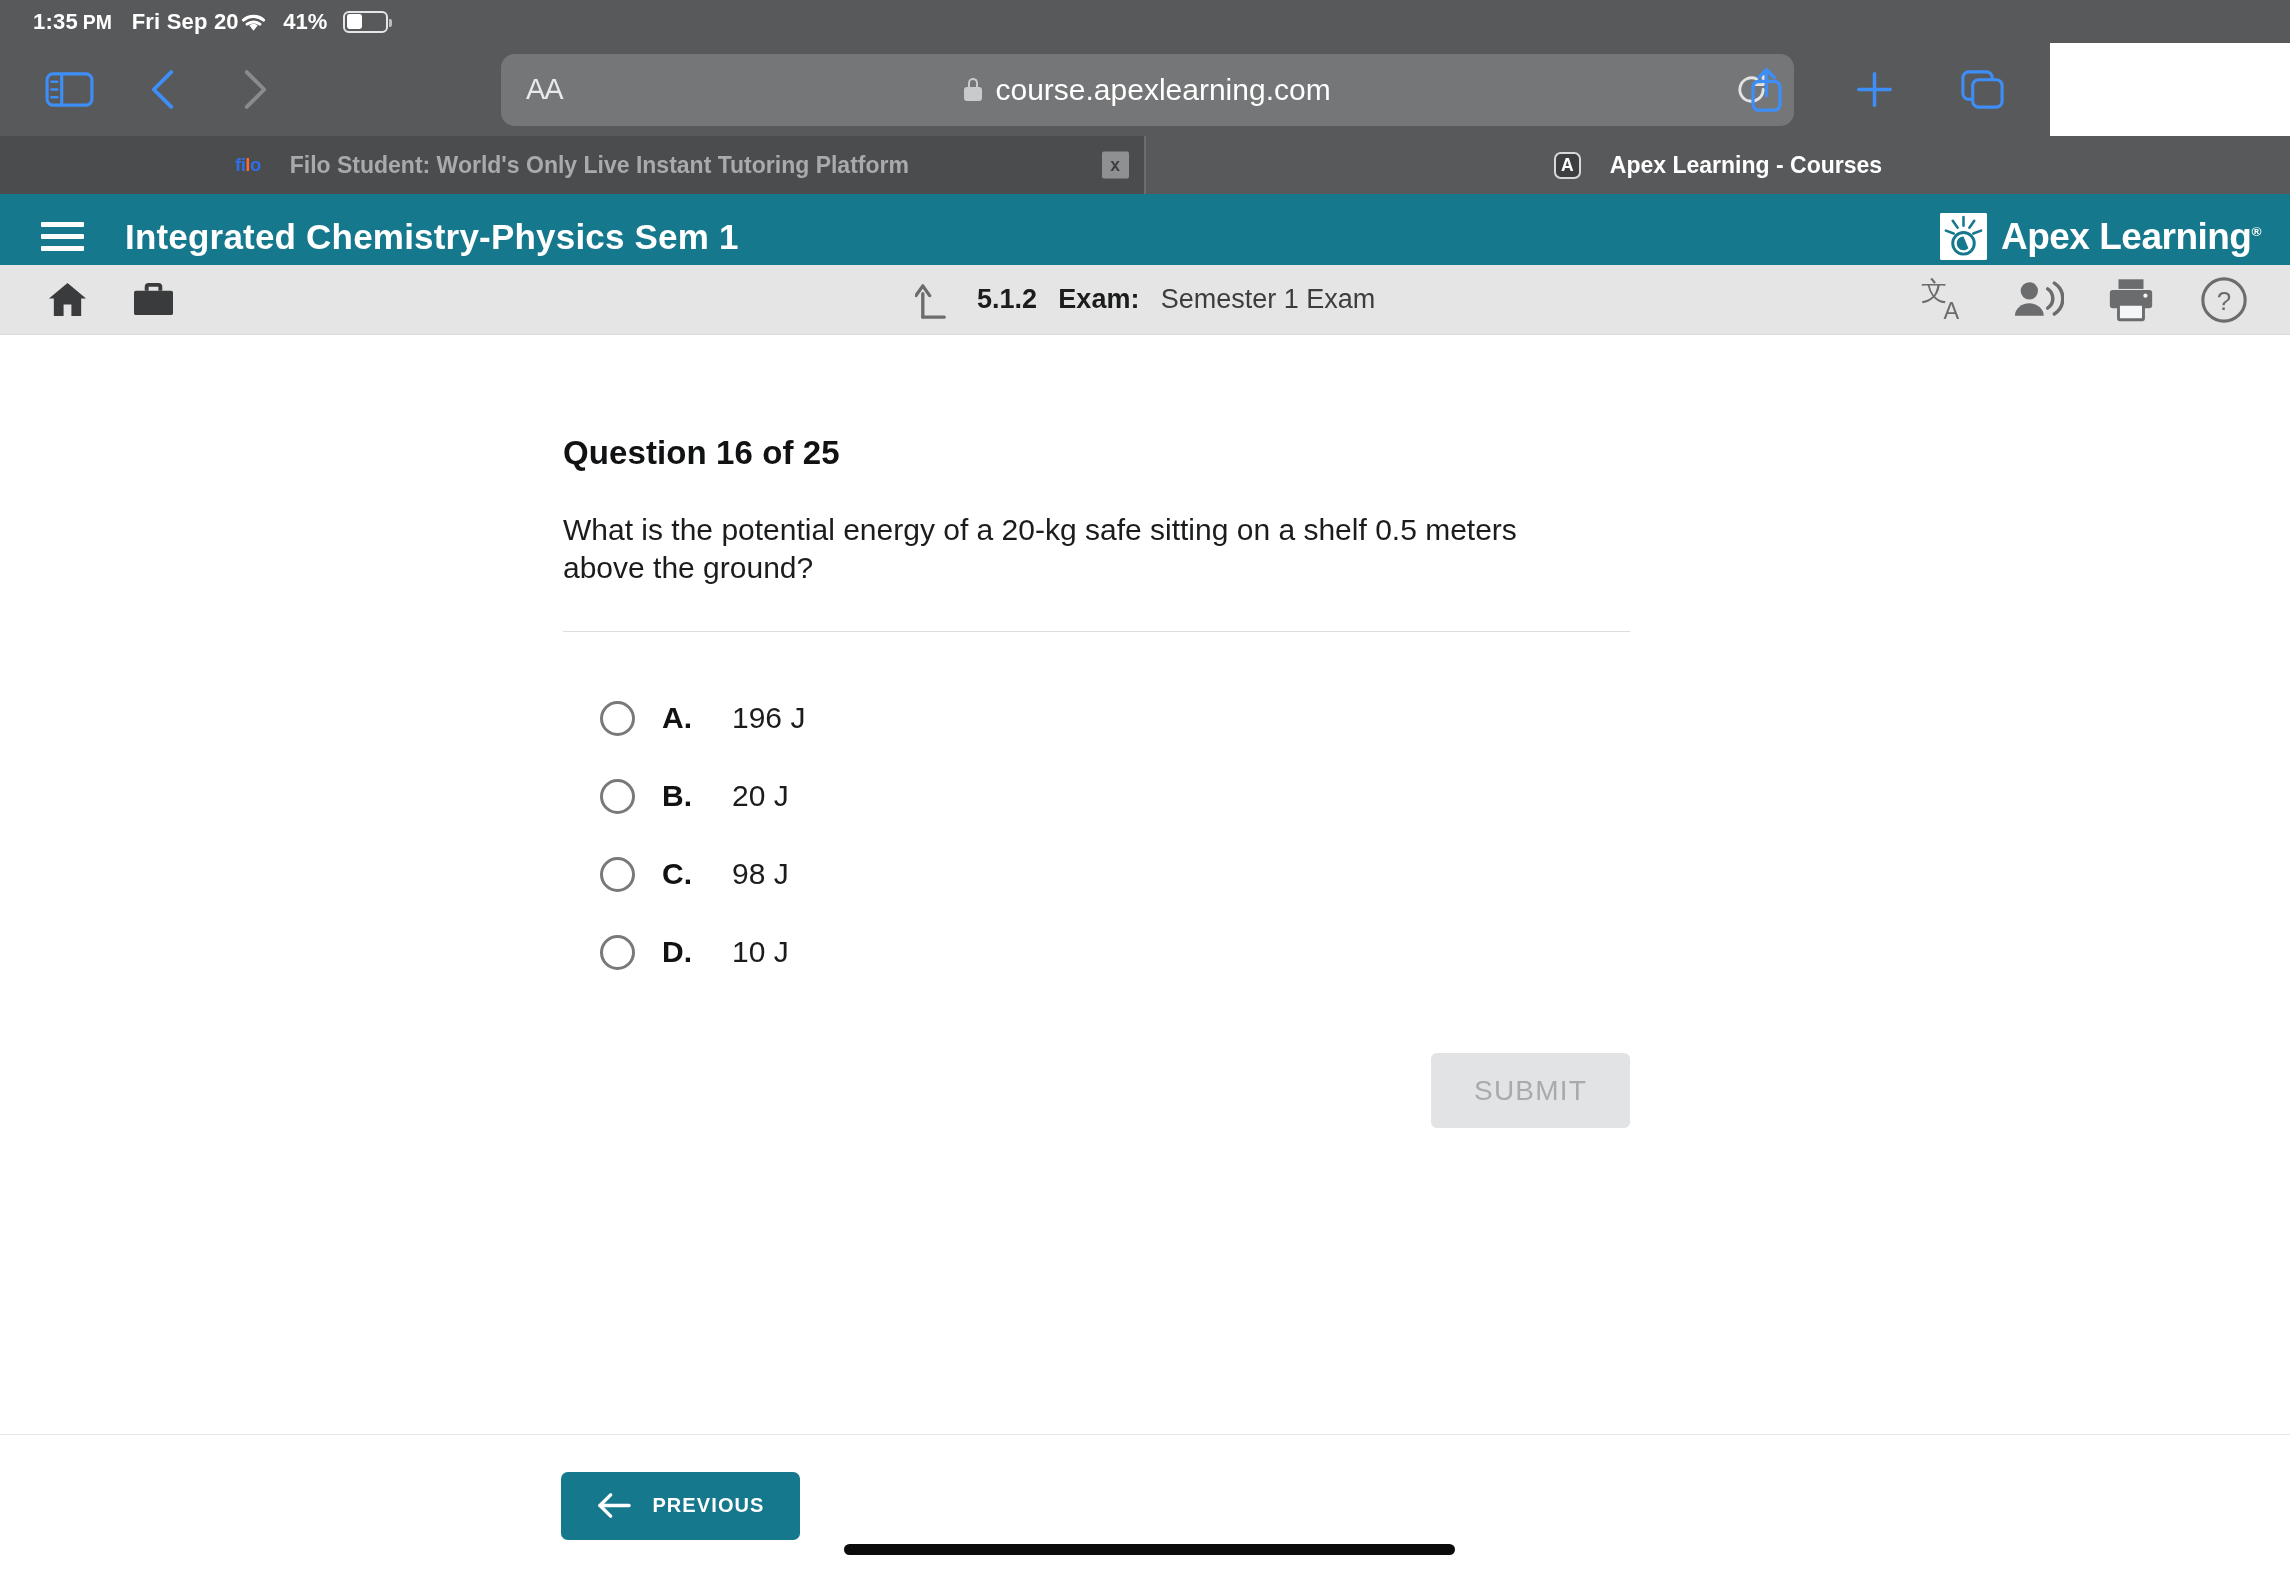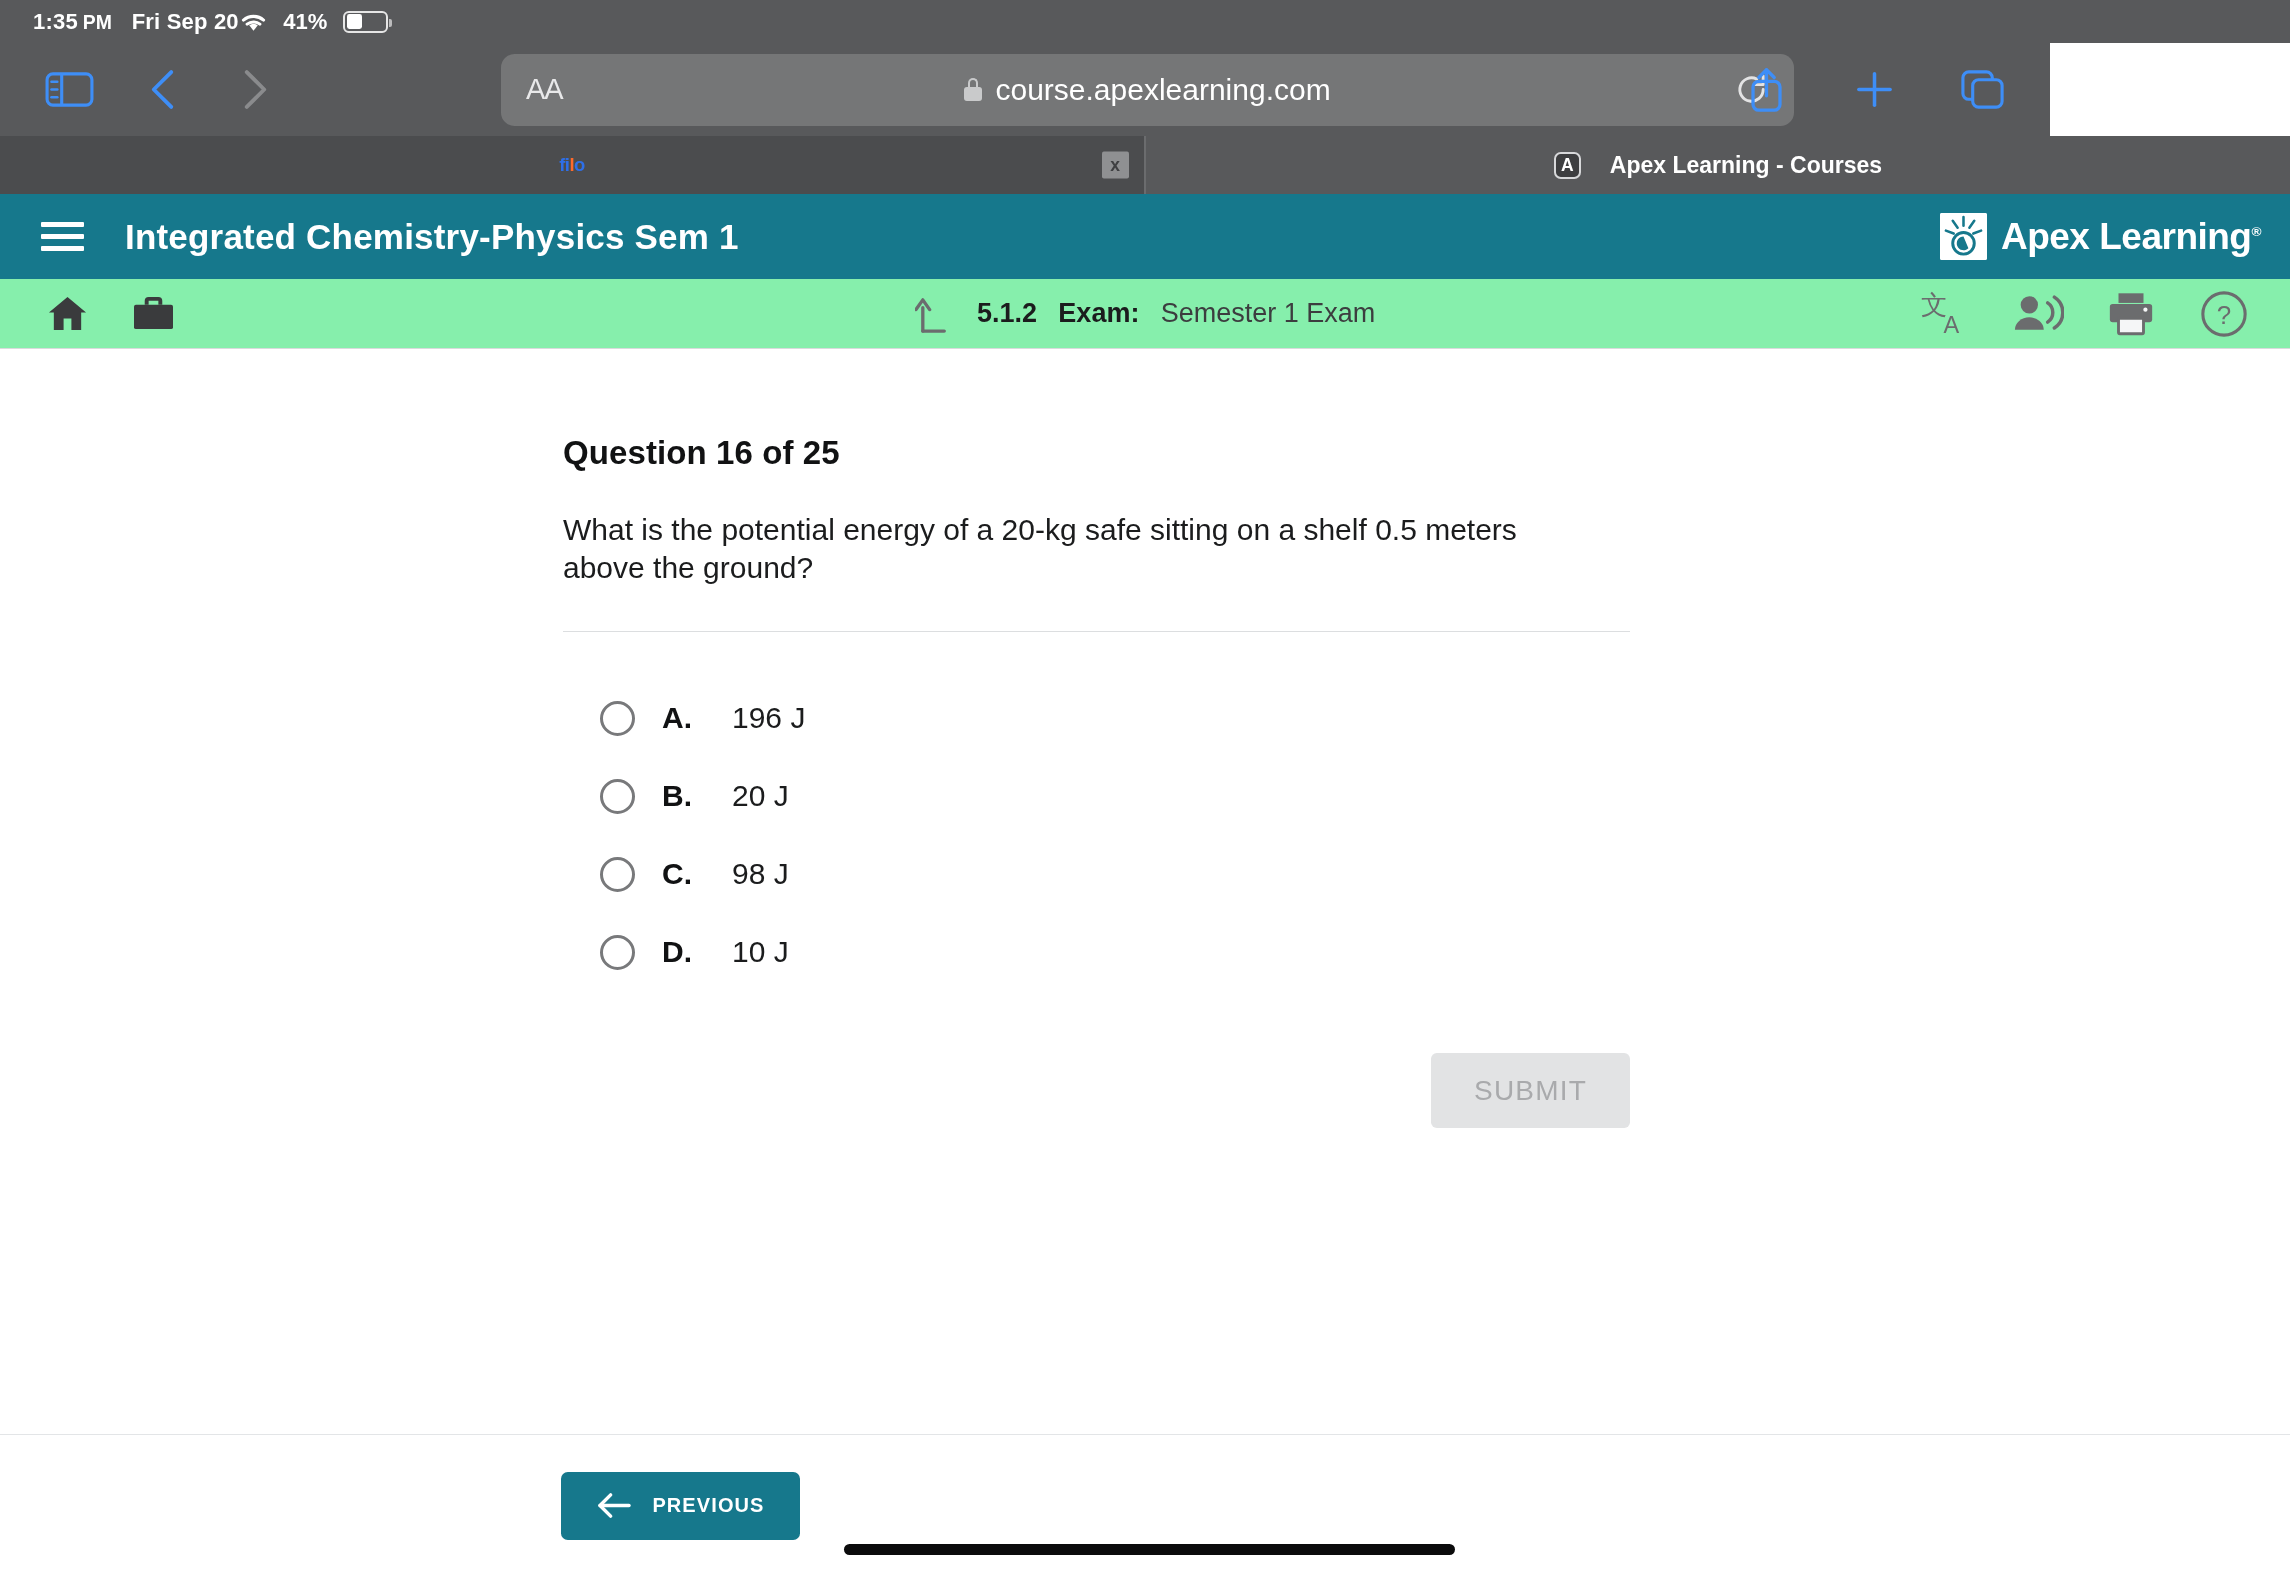--- a/index.html
+++ b/index.html
@@ -109,22 +109,22 @@
   .apex-logo { display:flex; align-items:center; gap:13.6px; }
   .logo-mark {
     width:47px; height:47px; background:#ffffff; border-radius:1.9px;
     position:relative; overflow:hidden;
   }
   .logo-text { font-size:37px; font-weight:700; color:#ffffff; letter-spacing:-0.5px; }
   .logo-text sup { font-size:13.6px; vertical-align:super; }
 
   
   .actbar {
-    position:absolute; top:279px; left:0; width:2290px; height:70px;
-    background:#86efac; border-bottom:1.5px solid #d9dbdd;
+    position:absolute; top:265px; left:0; width:2290px; height:70px;
+    background:#e5e5e5; border-bottom:1.5px solid #d9dbdd;
     display:flex; align-items:center; padding:0 29px 0 45px;
   }
   .ab-left { display:flex; align-items:center; gap:41px; }
   .home-ico, .case-ico { width:45px; height:45px; display:flex; align-items:center; justify-content:center; }
   .ab-center {
     position:absolute; left:0; right:0; display:flex; align-items:center;
     justify-content:center; gap:21.3px; pointer-events:none;
   }
   .crumb-num { font-size:27px; font-weight:700; color:#1b1c1d; }
   .crumb-kind { font-size:27px; font-weight:700; color:#1b1c1d; }
@@ -267,20 +267,21 @@
           <rect x="5" y="6" width="30" height="28" rx="6" stroke="#3e8ef7" stroke-width="3.2" fill="none"></rect>
           <rect x="15" y="14" width="30" height="28" rx="6" stroke="#3e8ef7" stroke-width="3.2" fill="#58595b"></rect>
         </svg>
       </div>
     </div>
   </div>
 
   <div class="tabbar">
     <div class="tab inactive">
       <span class="filo-fav">fi<b>l</b>o</span>
+      <span>Filo Student: World's Only Live Instant Tutoring Platform</span>
       <span class="tab-close">x</span>
     </div>
     <div class="tab-sep"></div>
     <div class="tab active">
       <span class="a-fav">A</span>
       <span>Apex Learning - Courses</span>
     </div>
   </div>
 
   <div class="apex-header">

